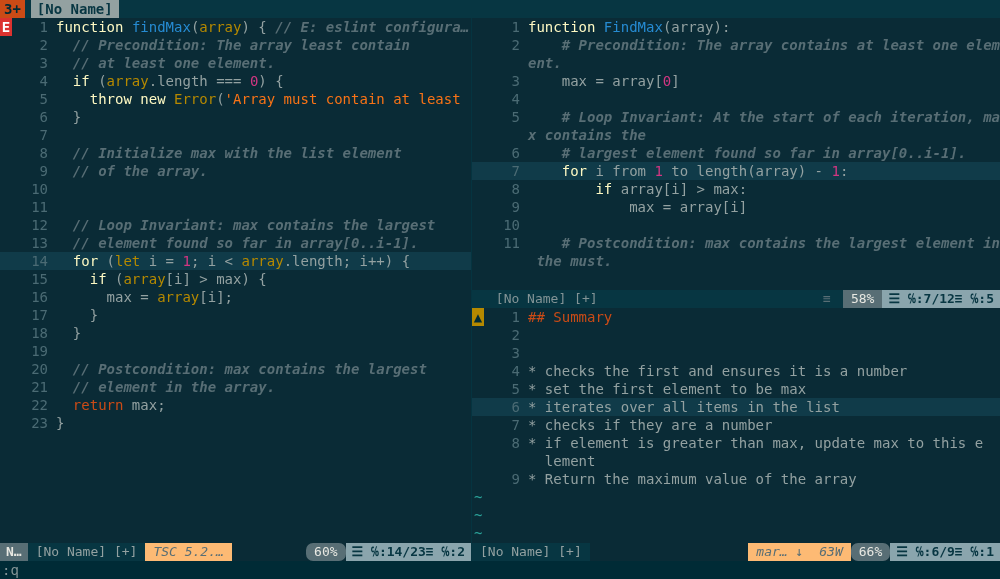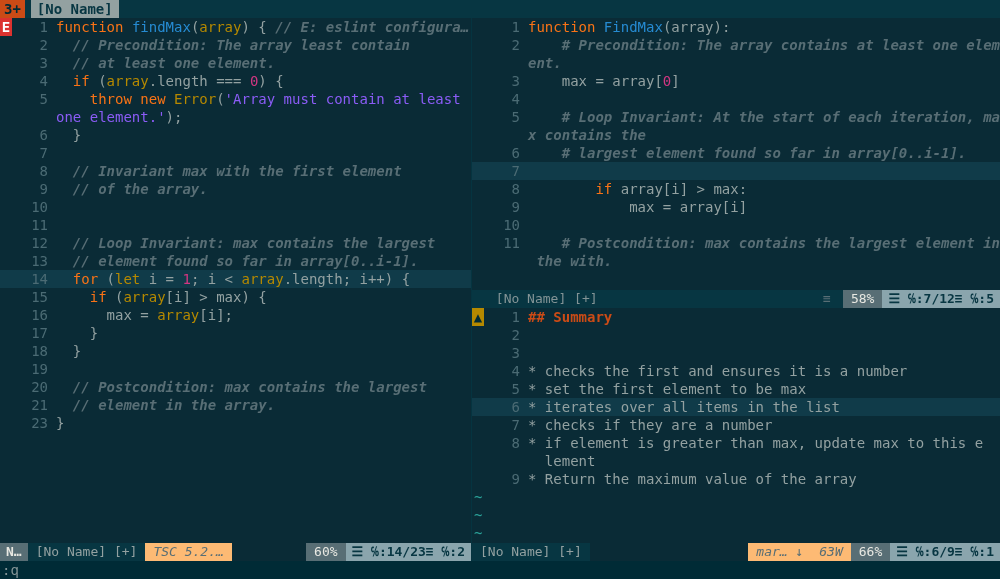--- a/index.html
+++ b/index.html
@@ -21,36 +21,36 @@
 .ln { display:flex; min-height:18px; }
 .sign { width:12px; flex:0 0 12px; }
 .signE { background:#dc322f; color:#fff; text-align:center; font-weight:bold; }
 .signW { background:#b58900; color:#002b36; text-align:center; font-weight:bold; }
 .num { width:44px; flex:0 0 44px; text-align:right; padding-right:8px; color:#4b6b74; }
 .txt { flex:1; white-space:pre; }
 .hl { background:#103b49; }
 .tilde { color:#2aa198; padding-left:2px; }
 
 
-.kw { color:#f97316; }        
+.kw { color:#fef9c3; }        
 .kw2{ color:#cb4b16; }       
 .type{ color:#b58900; }      
 .func{ color:#268bd2; }      
 .com { color:#586e75; font-style:italic;font-weight:bold; }
-.str { color:#8b5cf6;text-align:center; }
+.str { color:#f97316;text-align:center; }
 .num2{ color:#d33682; }
-.mdH { color:#cb4b16; font-weight:bold; }
+.mdH { color:#cb4b16; font-weight:normal; }
 
 
 .status { height:18px; display:flex; align-items:center; font-size:13px; }
 .sl-mode { background:#586e75; color:#e8e8e2; padding:0 6px; font-weight:bold; }
 .sl-sec  { background:#073642; color:#93a1a1; padding:0 8px; }
 .sl-sec2 { background:#fdba74; color:#586e75; padding:0 8px;font-style:italic; }
 .sl-fill { flex:1; background:#073642; }
-.sl-pct  { background:#586e75; color:#e8e8e2; padding:0 8px; }
+.sl-pct  { background:#586e75; color:#e8e8e2; padding:0 8px;border-radius:7px; }
 .sl-pos  { background:#8aa5ad; color:#073642; padding:0 6px; font-weight:bold; }
 
 .inactive-status { height:18px; background:#073642; color:#839496; display:flex; align-items:center; font-size:13px; white-space:pre; }
 .inact-fill{ flex:1; }
 .lines-icon{ color:#586e75; }
 
 
 .cmdline { height:18px; background:#002b36; color:#839496; padding-left:2px; }
 </style>
 </head>
@@ -87,37 +87,32 @@
               <span class="num">4</span>
               <span class="txt">  <span class="kw">if</span> (<span class="type">array</span>.length === <span class="num2">0</span>) {</span>
             </div>
             <div class="ln ">
               <span class="sign"></span>
               <span class="num">5</span>
               <span class="txt">    <span class="kw">throw new</span> <span class="type">Error</span>(<span class="str">'Array must contain at least </span></span>
             </div>
             <div class="ln ">
               <span class="sign"></span>
-              <span class="num"></span>
-              <span class="txt"><span class="str">one element.'</span>);</span>
-            </div>
-            <div class="ln ">
-              <span class="sign"></span>
               <span class="num">6</span>
               <span class="txt">  }</span>
             </div>
             <div class="ln ">
               <span class="sign"></span>
               <span class="num">7</span>
               <span class="txt"></span>
             </div>
             <div class="ln ">
               <span class="sign"></span>
               <span class="num">8</span>
-              <span class="txt">  <span class="com">// Invariant max with the first element</span></span>
+              <span class="txt">  <span class="com">// Initialize max with the list element</span></span>
             </div>
             <div class="ln ">
               <span class="sign"></span>
               <span class="num">9</span>
               <span class="txt">  <span class="com">// of the array.</span></span>
             </div>
             <div class="ln ">
               <span class="sign"></span>
               <span class="num">10</span>
             </div>
@@ -168,20 +163,25 @@
             </div>
             <div class="ln ">
               <span class="sign"></span>
               <span class="num">20</span>
               <span class="txt">  <span class="com">// Postcondition: max contains the largest</span></span>
             </div>
             <div class="ln ">
               <span class="sign"></span>
               <span class="num">21</span>
               <span class="txt">  <span class="com">// element in the array.</span></span>
+            </div>
+            <div class="ln ">
+              <span class="sign"></span>
+              <span class="num">22</span>
+              <span class="txt">  <span class="kw2">return</span> max;</span>
             </div>
             <div class="ln ">
               <span class="sign"></span>
               <span class="num">23</span>
               <span class="txt">}</span>
             </div>
           </div>
       <div style="flex:1"></div>
     </div>
     <div class="status">
@@ -233,20 +233,21 @@
               <span class="txt"><span class="com">x contains the</span></span>
             </div>
             <div class="ln ">
               <span class="sign"></span>
               <span class="num">6</span>
               <span class="txt">    <span class="com"># largest element found so far in array[0..i-1].</span></span>
             </div>
             <div class="ln hl">
               <span class="sign"></span>
               <span class="num">7</span>
+              <span class="txt">    <span class="kw">for</span> i from <span class="num2">1</span> to length(array) - <span class="num2">1</span>:</span>
             </div>
             <div class="ln ">
               <span class="sign"></span>
               <span class="num">8</span>
               <span class="txt">        <span class="kw">if</span> array[i] &gt; max:</span>
             </div>
             <div class="ln ">
               <span class="sign"></span>
               <span class="num">9</span>
               <span class="txt">            max = array[i]</span>
@@ -257,21 +258,21 @@
               <span class="txt"></span>
             </div>
             <div class="ln ">
               <span class="sign"></span>
               <span class="num">11</span>
               <span class="txt">    <span class="com"># Postcondition: max contains the largest element in</span></span>
             </div>
             <div class="ln ">
               <span class="sign"></span>
               <span class="num"></span>
-              <span class="txt"><span class="com"> the with.</span></span>
+              <span class="txt"><span class="com"> the must.</span></span>
             </div>
           </div>
     </div>
     <div class="inactive-status">
       <span style="padding:0 8px"> </span>
       <span>[No Name] [+]</span>
       <span class="inact-fill"></span>
       <span class="lines-icon">≡</span>
       <span style="background:#586e75;color:#e8e8e2;padding:0 8px;margin-left:12px">58%</span>
       <span class="sl-pos">☰ ℅:7/12≡ ℅:5</span>

